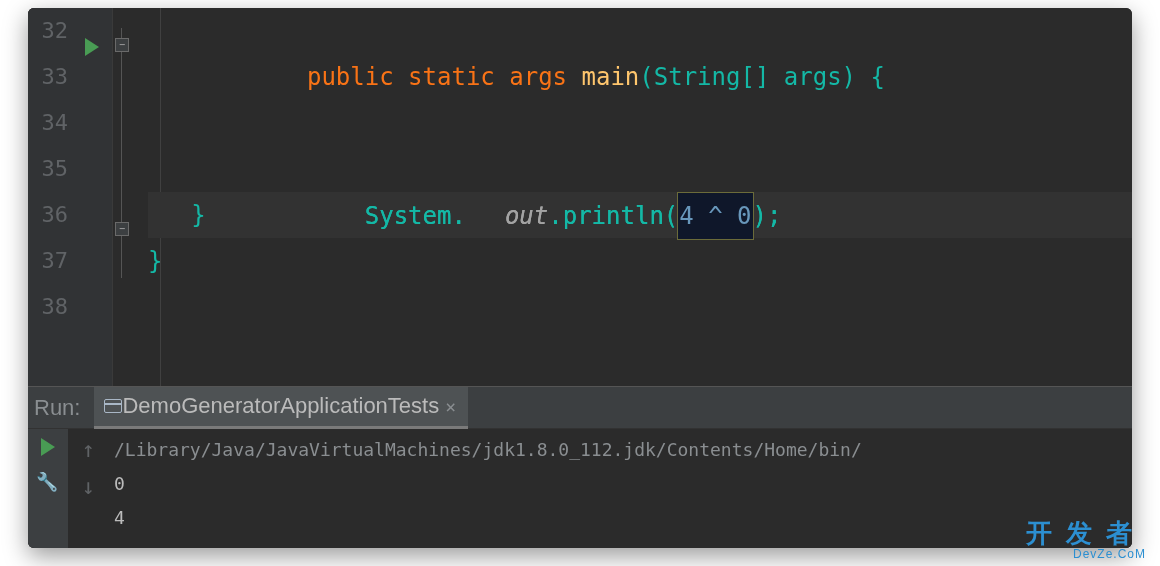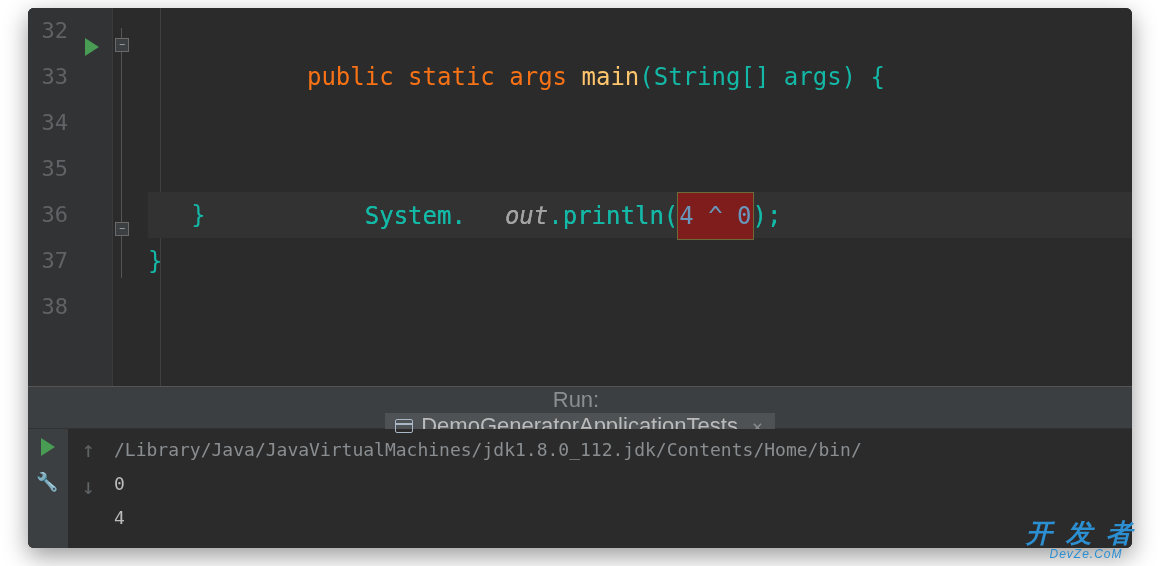--- a/index.html
+++ b/index.html
@@ -100,21 +100,21 @@
       z-index: 0;
     }
     .code-line span { position: relative; z-index: 1; }
     .kw { color: #f97316; }
     .method { color: #ffc66d; }
     .field-italic { color: #a3a3a3; font-style: italic; margin-left: 39px; }
     .num { color: #6897bb; }
     .plain { color: #14b8a6; }
     .hl-box {
       display: inline-block;
-      background: #7f1d1d;
+      background: #0f172a;
       border: 1px solid #6b6b3a;
       padding: 0 1px;
       margin: 0 -1px;
     }
     .indent-guide {
       position:absolute;
       top:0; bottom:0;
       width:1px;
       background:#404040;
       z-index:0;
@@ -126,36 +126,34 @@
       border-top: 1px solid #555555;
       display: flex;
       flex-direction: column;
     }
     .run-header {
       height: 42px;
       display: flex;
       align-items: center;
       background: #3c3f41;
       border-bottom: 1px solid #323232;
-      flex-direction: column;
     }
     .run-label {
       color: #8a8e91;
       font-size: 22px;
       padding: 0 14px 0 6px;
       font-family: -apple-system, 'Segoe UI', sans-serif;
     }
     .run-tab {
       display: flex;
       align-items: center;
       background: #4e5254;
       height: 42px;
       padding: 0 12px 0 10px;
       border-bottom: 3px solid #7a7a7a;
-      gap: 8px;
     }
     .run-tab-icon {
       width: 18px; height: 14px;
       border: 1.5px solid #a9b7c6;
       border-radius: 2px;
       position: relative;
     }
     .run-tab-icon::after {
       content:"";
       position:absolute;
@@ -220,23 +218,22 @@
       font-family: 'Menlo','Monaco',monospace;
       white-space: pre;
       overflow: hidden;
     }
     .console-out { color: #bbbbbb; }
     
     .watermark {
       position: absolute;
       right: 14px;
       bottom: 6px;
-      text-align: center;
+      text-align: right;
       font-family: Arial, sans-serif;
-      font-style: italic;
       line-height: 1;
       pointer-events: none;
     }
     .wm1 { color:#2c8fd1; font-size:26px; letter-spacing:14px; font-weight:bold; }
     .wm2 { color:#2c8fd1; font-size:12px; letter-spacing:1px; margin-top:2px; }
   </style>
 </head>
 <body>
 
 <div class="ide-window">

